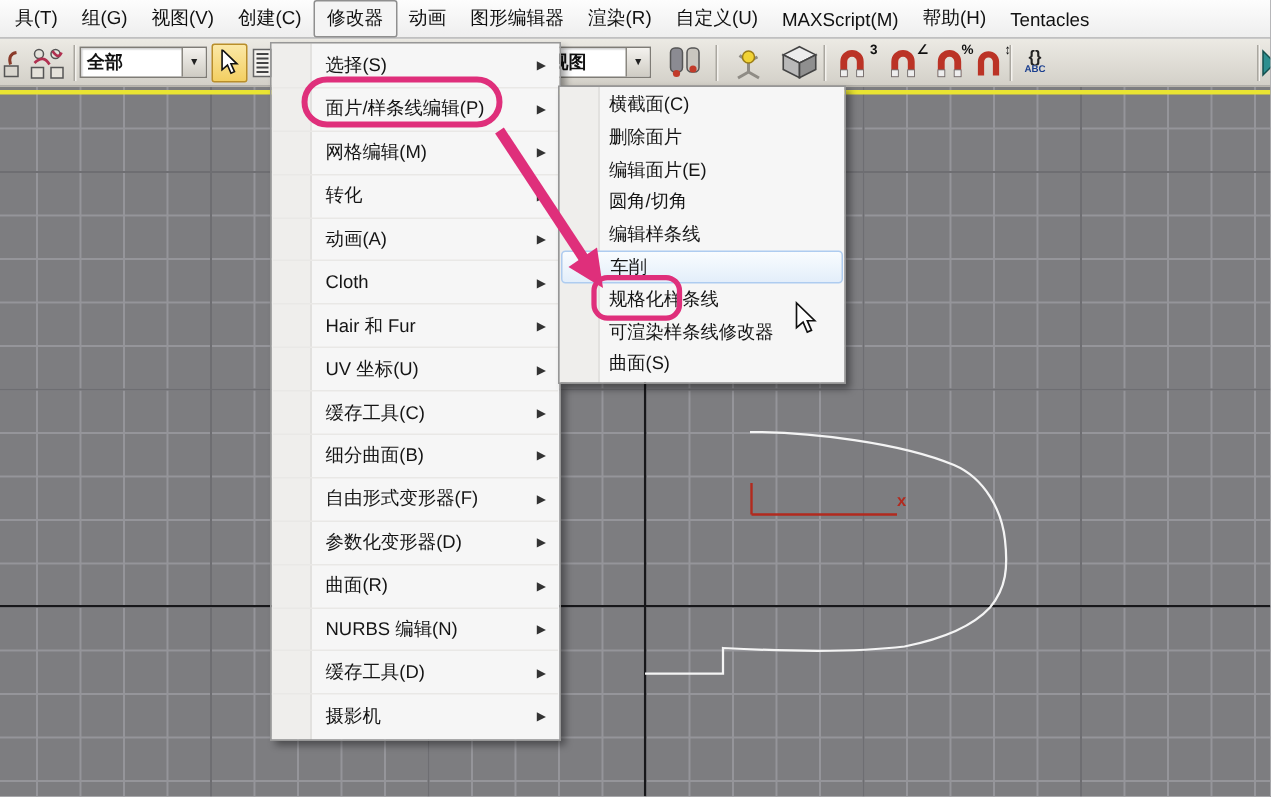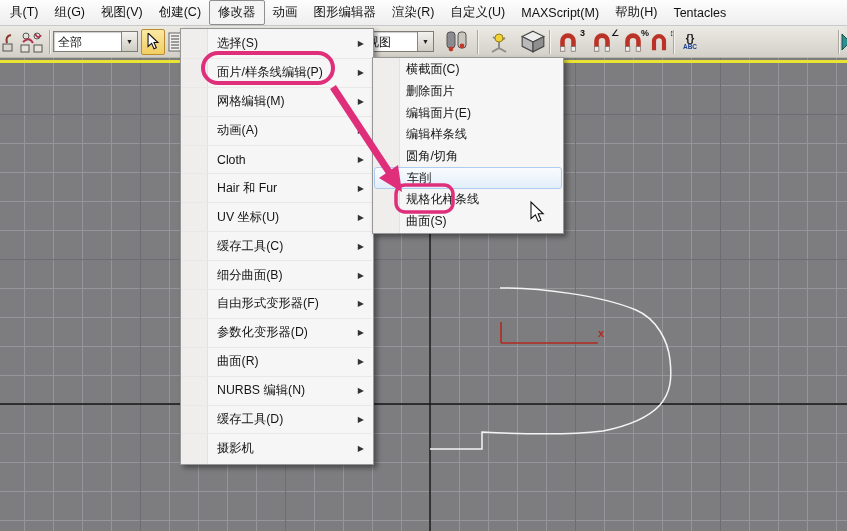--- a/index.html
+++ b/index.html
@@ -14,21 +14,21 @@
   .menubar .mb-item { padding:3px 8px; font-size:12.5px; color:#111; white-space:nowrap; cursor:default; }
   .menubar .mb-item.active { border:1px solid #8f8f8f; border-radius:2px; background:#f4f4f4; }
 
   
   .toolbar { position:absolute; left:0; top:26px; width:847px; height:32px;
     background:linear-gradient(#eceae4,#d3d0c8); border-bottom:1px solid #b9b6ae;
     z-index:3; }
   .tb { position:absolute; top:3px; height:26px; display:flex; align-items:center; justify-content:center; }
   .tb-sep { position:absolute; top:4px; width:1px; height:24px; background:#aaa7a0; box-shadow:1px 0 0 #f4f2ee; }
   .dropdown { position:absolute; top:5px; height:21px; background:#fff; border:1px solid #7f7c76;
-    box-shadow:inset 1px 1px 1px #cfcfcf; display:flex; align-items:flex-end; font-size:12px; color:#111; }
+    box-shadow:inset 1px 1px 1px #cfcfcf; display:flex; align-items:center; font-size:12px; color:#111;font-weight:bold; }
   .dropdown .dd-val { flex:1; padding:0 4px; white-space:nowrap; overflow:hidden; }
   .dropdown .dd-btn { width:16px; height:100%; background:linear-gradient(#f4f2ee,#cfccc4);
     border-left:1px solid #8a8780; display:flex; align-items:center; justify-content:center;
     font-size:7px; color:#222; }
   .tbtn { border:1px solid transparent; border-radius:2px; }
   .tbtn.active { background:linear-gradient(#fbe8a6,#f3cf62); border:1px solid #b98e2a; }
   .badge { position:absolute; top:-1px; right:-2px; font-size:9px; font-weight:bold; color:#111; }
   .mini { font-size:9px; font-weight:bold; color:#222; line-height:1; }
 
   
@@ -209,20 +209,24 @@
       </div>
     <div class="mi">
         <span>面片/样条线编辑(P)</span>
         <span class="arr">▶</span>
       </div>
     <div class="mi">
         <span>网格编辑(M)</span>
         <span class="arr">▶</span>
       </div>
     <div class="mi">
+        <span>转化</span>
+        <span class="arr">▶</span>
+      </div>
+    <div class="mi">
         <span>动画(A)</span>
         <span class="arr">▶</span>
       </div>
     <div class="mi">
         <span>Cloth</span>
         <span class="arr">▶</span>
       </div>
     <div class="mi">
         <span>Hair 和 Fur</span>
         <span class="arr">▶</span>
@@ -269,30 +273,33 @@
     <div class="mi">
         <span>横截面(C)</span>
       </div>
     <div class="mi">
         <span>删除面片</span>
       </div>
     <div class="mi">
         <span>编辑面片(E)</span>
       </div>
     <div class="mi">
+        <span>圆角/切角</span>
+      </div>
+    <div class="mi">
         <span>编辑样条线</span>
-      </div>
-    <div class="mi">
-        <span>圆角/切角</span>
       </div>
     <div class="mi hl">
         <span>车削</span>
       </div>
     <div class="mi">
         <span>规格化样条线</span>
+      </div>
+    <div class="mi">
+        <span>可渲染样条线修改器</span>
       </div>
     <div class="mi">
         <span>曲面(S)</span>
       </div>
   </div>
 
   <svg class="annot" width="847" height="531" viewBox="0 0 847 531">
     <rect x="203" y="53" width="130" height="30" rx="15" fill="none" stroke="#df2f7b" stroke-width="4"></rect>
     <line x1="333" y1="87" x2="389" y2="172" stroke="#df2f7b" stroke-width="7"></line>
     <polygon points="398,165 379,178 402,192" fill="#df2f7b"></polygon>

